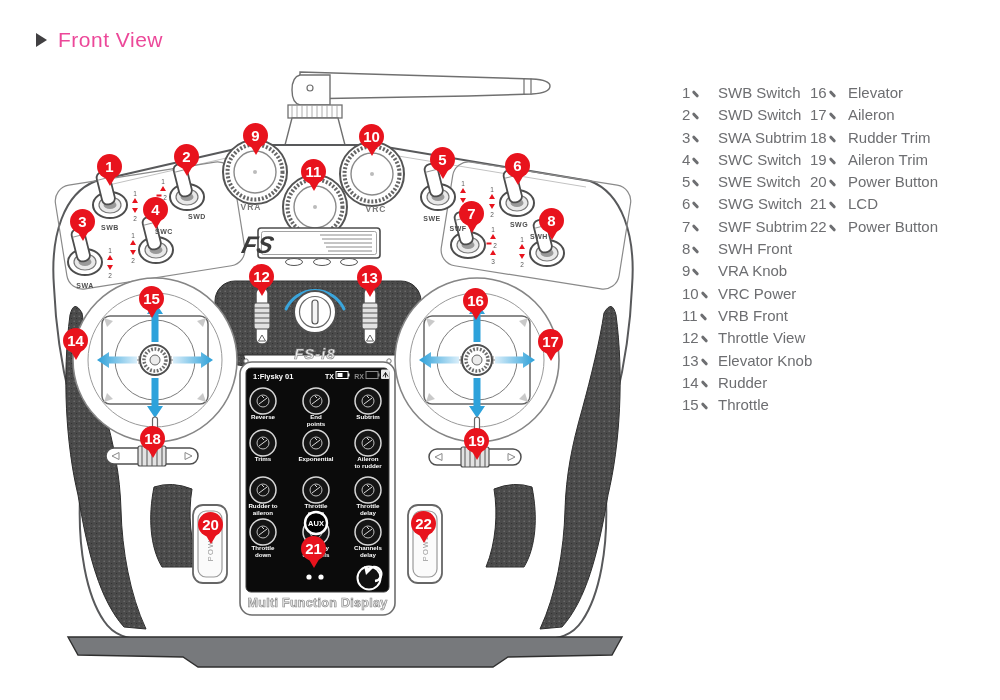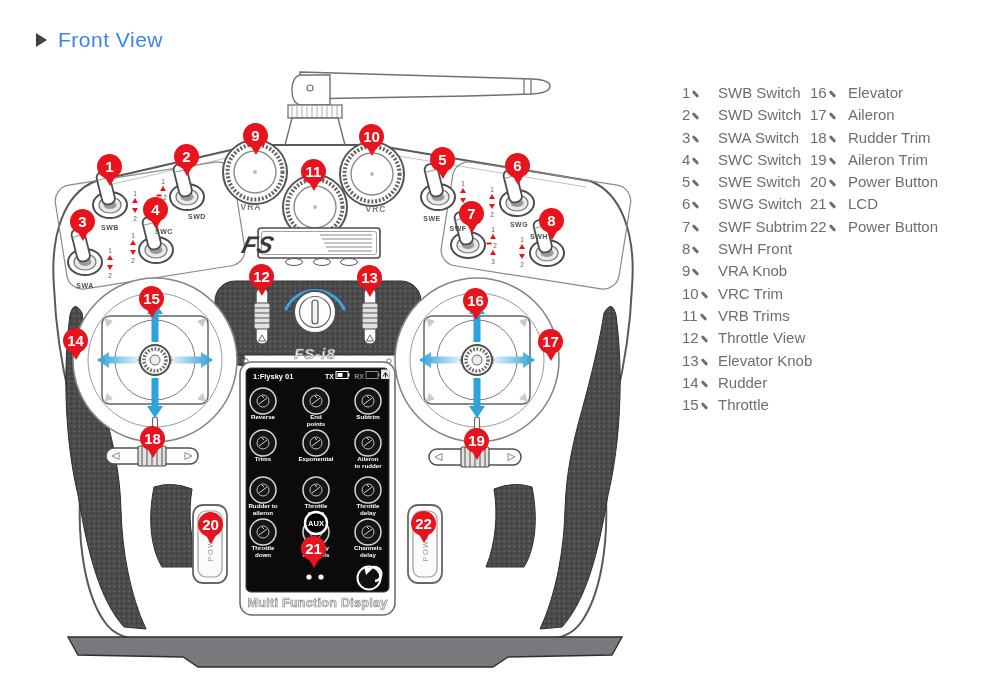--- a/index.html
+++ b/index.html
@@ -1,20 +1,20 @@
 <!DOCTYPE html>
 <html><head>
 <meta charset="utf-8">
 <style>
   html,body{margin:0;padding:0;background:#fff;}
   #stage{position:relative;width:1000px;height:700px;background:#fff;overflow:hidden;
          font-family:"Liberation Sans",sans-serif;}
   
   .title{position:absolute;left:36px;top:28px;display:flex;align-items:center;
-         font-size:21px;color:#3b82f6;letter-spacing:.5px;}
+         font-size:21px;color:#ec4899;letter-spacing:.5px;}
   .title .tri{width:0;height:0;border-left:11px solid #414042;border-top:7px solid transparent;
          border-bottom:7px solid transparent;display:inline-block;margin-right:11px;}
   
   .marker{position:absolute;width:25px;height:25px;background:#e8131d;border-radius:50%;
           color:#fff;font-weight:bold;font-size:15px;text-align:center;line-height:25px;
           z-index:6;}
   .marker::after{content:"";position:absolute;left:50%;top:20px;transform:translateX(-50%);
           border:7px solid transparent;border-top:12px solid #e8131d;border-bottom:0;}
   
   .lcol{position:absolute;color:#6d6e71;font-size:15px;}
@@ -339,29 +339,29 @@
   <div class="marker" style="left:538px;top:329px"><span>17</span></div>
   <div class="marker" style="left:140px;top:426px"><span>18</span></div>
   <div class="marker" style="left:464px;top:428px"><span>19</span></div>
   <div class="marker" style="left:198px;top:512px"><span>20</span></div>
   <div class="marker" style="left:301px;top:536px"><span>21</span></div>
   <div class="marker" style="left:411px;top:511px"><span>22</span></div>
 
   <div class="lcol lcol1" style="left:682px;top:82px">
     <div class="lrow"><span class="lnum">1</span><span class="lsep"></span><span class="llabel">SWB Switch</span></div>
     <div class="lrow"><span class="lnum">2</span><span class="lsep"></span><span class="llabel">SWD Switch</span></div>
-    <div class="lrow"><span class="lnum">3</span><span class="lsep"></span><span class="llabel">SWA Switch</span></div>
+    <div class="lrow"><span class="lnum">3</span><span class="lsep"></span><span class="llabel">SWA Subtrim</span></div>
     <div class="lrow"><span class="lnum">4</span><span class="lsep"></span><span class="llabel">SWC Switch</span></div>
     <div class="lrow"><span class="lnum">5</span><span class="lsep"></span><span class="llabel">SWE  Switch</span></div>
     <div class="lrow"><span class="lnum">6</span><span class="lsep"></span><span class="llabel">SWG Switch</span></div>
     <div class="lrow"><span class="lnum">7</span><span class="lsep"></span><span class="llabel">SWF  Subtrim</span></div>
     <div class="lrow"><span class="lnum">8</span><span class="lsep"></span><span class="llabel">SWH Front</span></div>
     <div class="lrow"><span class="lnum">9</span><span class="lsep"></span><span class="llabel">VRA Knob</span></div>
-    <div class="lrow"><span class="lnum">10</span><span class="lsep"></span><span class="llabel">VRC Trim</span></div>
-    <div class="lrow"><span class="lnum">11</span><span class="lsep"></span><span class="llabel">VRB Trims</span></div>
+    <div class="lrow"><span class="lnum">10</span><span class="lsep"></span><span class="llabel">VRC Power</span></div>
+    <div class="lrow"><span class="lnum">11</span><span class="lsep"></span><span class="llabel">VRB Front</span></div>
     <div class="lrow"><span class="lnum">12</span><span class="lsep"></span><span class="llabel">Throttle View</span></div>
     <div class="lrow"><span class="lnum">13</span><span class="lsep"></span><span class="llabel">Elevator Knob</span></div>
     <div class="lrow"><span class="lnum">14</span><span class="lsep"></span><span class="llabel">Rudder</span></div>
     <div class="lrow"><span class="lnum">15</span><span class="lsep"></span><span class="llabel">Throttle</span></div>
   </div>
 
   <div class="lcol lcol2" style="left:810px;top:82px">
     <div class="lrow"><span class="lnum">16</span><span class="lsep"></span><span class="llabel">Elevator</span></div>
     <div class="lrow"><span class="lnum">17</span><span class="lsep"></span><span class="llabel">Aileron</span></div>
     <div class="lrow"><span class="lnum">18</span><span class="lsep"></span><span class="llabel">Rudder Trim</span></div>

